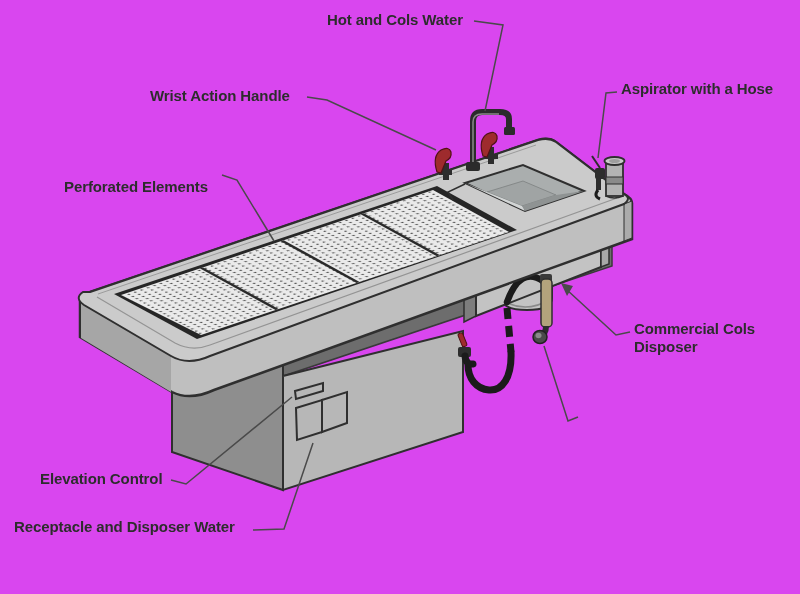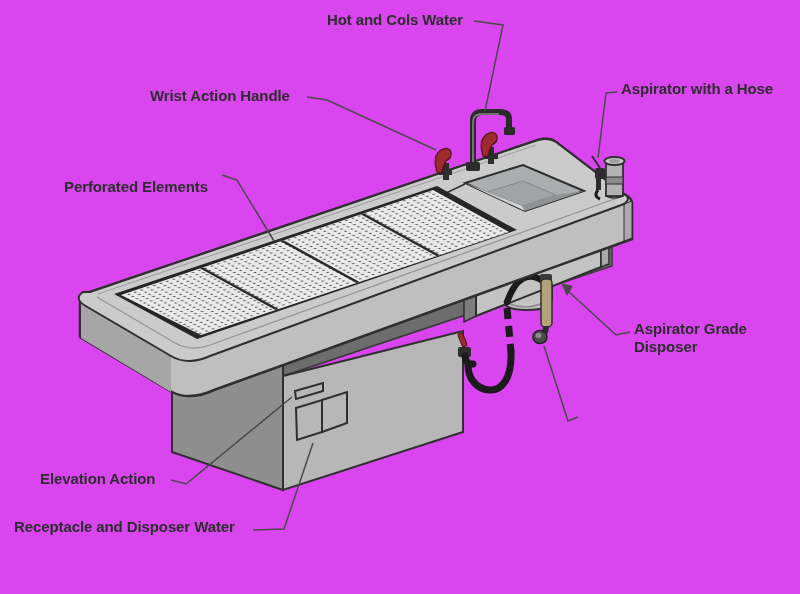--- a/index.html
+++ b/index.html
@@ -159,19 +159,19 @@
   </svg>
 
   <div class="label" style="left:327px;top:11px;">Hot and Cols Water</div>
 
   <div class="label" style="left:621px;top:80px;">Aspirator with a Hose</div>
 
   <div class="label" style="left:150px;top:87px;">Wrist Action Handle</div>
 
   <div class="label" style="left:64px;top:162px;margin-top:16px;">Perforated Elements</div>
 
-  <div class="label wrap" style="left:634px;top:320px;">Aspirator Grade Disposer</div>
+  <div class="label wrap" style="left:634px;top:320px;">Commercial Cols Disposer</div>
 
 
-  <div class="label" style="left:40px;top:470px;">Elevation Action</div>
+  <div class="label" style="left:40px;top:470px;">Elevation Control</div>
 
   <div class="label" style="left:14px;top:518px;">Receptacle and Disposer Water</div>
 </div>
 
 </body></html>

